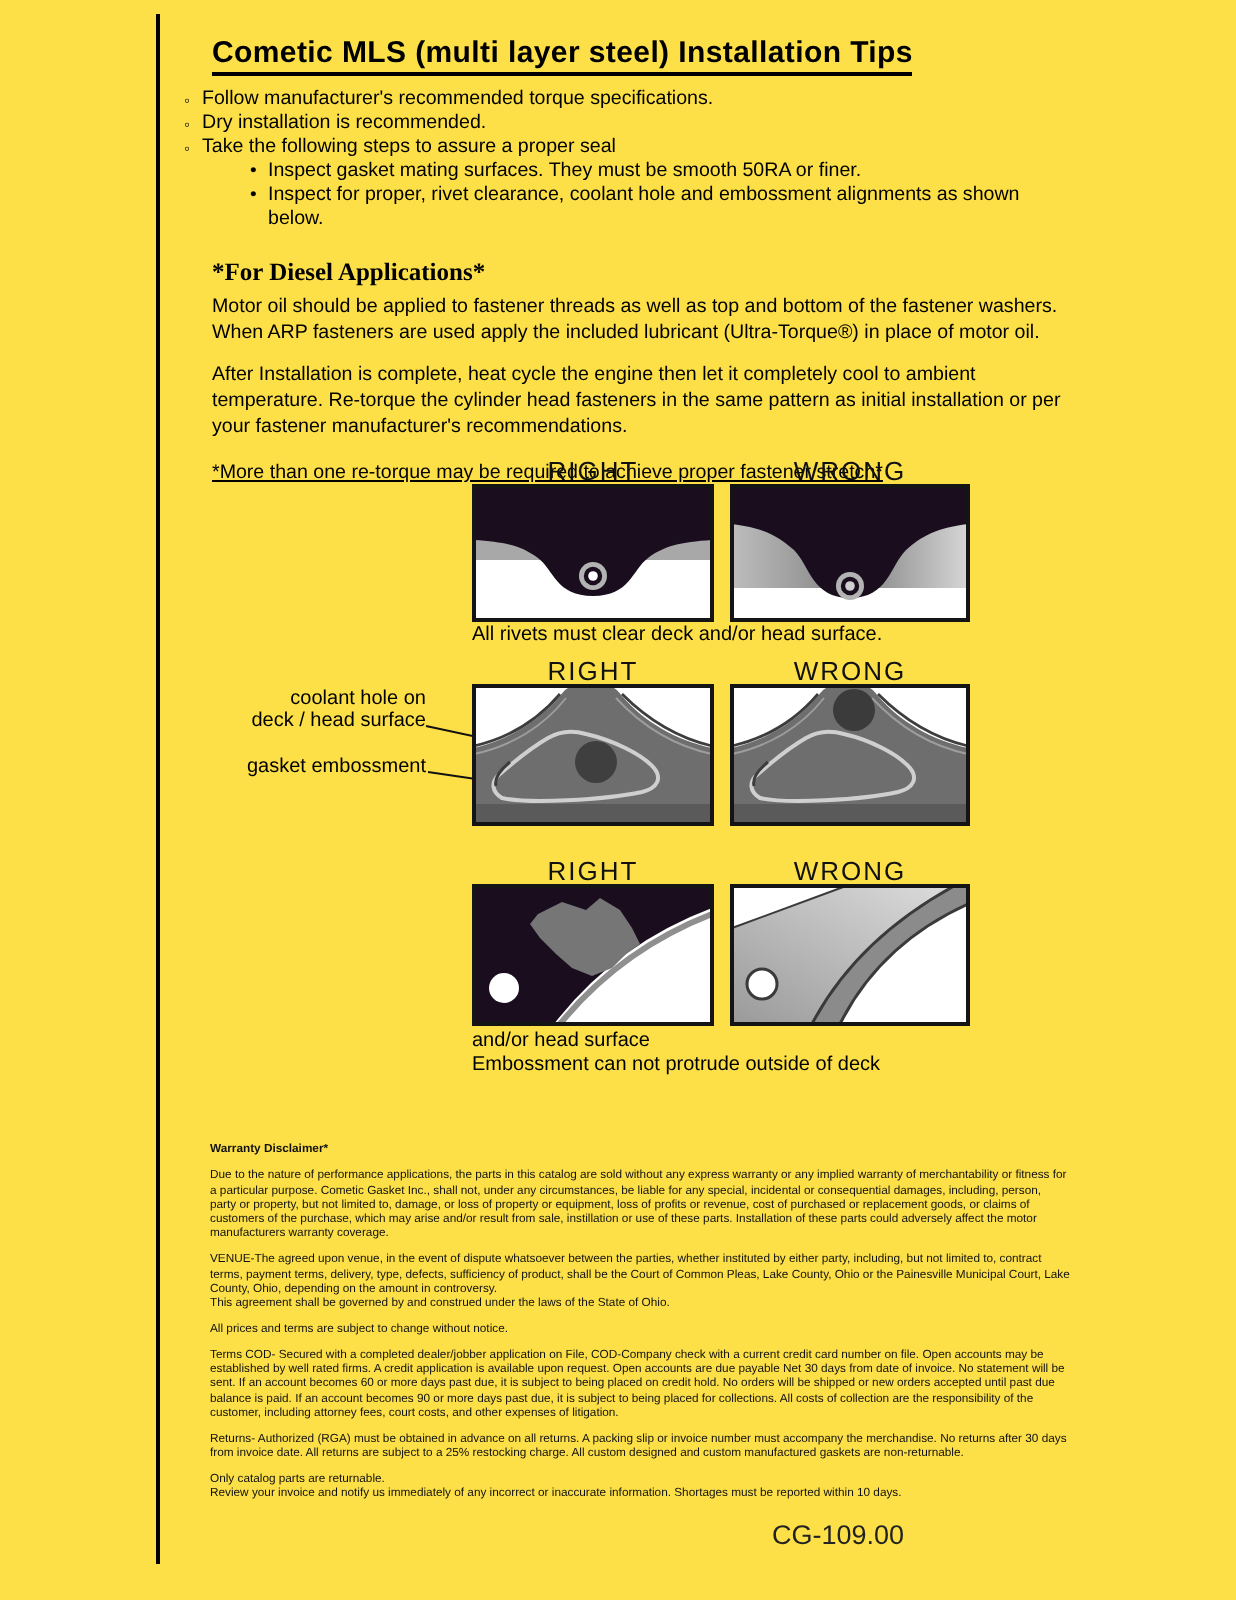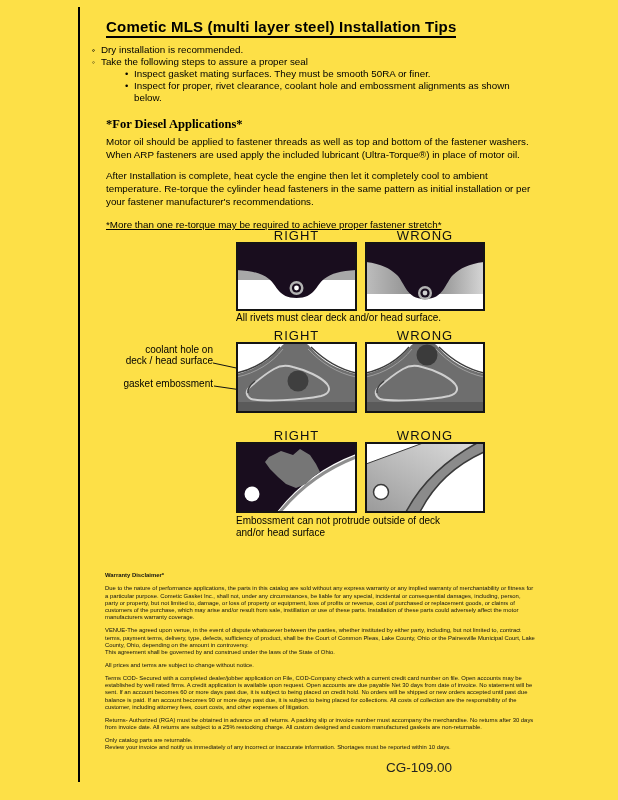--- a/index.html
+++ b/index.html
@@ -43,21 +43,21 @@
 </head>
 <body>
 
 <div class="page">
 
   <div class="vrule"></div>
 
   <div class="content">
     <div class="title">Cometic MLS (multi layer steel) Installation Tips</div>
     <div class="bullets">
-      <div class="bullet"><span class="bmark">◦</span></div>
+      <div class="bullet"><span class="bmark">◦</span><span>Follow manufacturer's recommended torque specifications.</span></div>
       <div class="bullet"><span class="bmark">◦</span><span>Dry installation is recommended.</span></div>
       <div class="bullet"><span class="bmark">◦</span><span>Take the following steps to assure a proper seal</span></div>
       <div class="bullet sub"><span class="bmark">•</span><span>Inspect gasket mating surfaces.  They must be smooth 50RA or finer.</span></div>
       <div class="bullet sub"><span class="bmark">•</span><span>Inspect for proper, rivet clearance, coolant hole and embossment alignments as shown below.</span></div>
     </div>
     <div class="diesel-h">*For Diesel Applications*</div>
     <p class="para">Motor oil should be applied to fastener threads as well as top and bottom of the fastener washers. When ARP fasteners are used apply the included lubricant (Ultra-Torque®) in place of motor oil.</p>
     <p class="para">After Installation is complete, heat cycle the engine then let it completely cool to ambient temperature. Re-torque the cylinder head fasteners in the same pattern as initial installation or per your fastener manufacturer's recommendations.</p>
     <div class="note">*More than one re-torque may be required to achieve proper fastener stretch*</div>
   </div>
@@ -168,22 +168,22 @@
       <path d="M1,22 L58,1 H119 V10 Q75,30 55,70 L1,70 Z" fill="url(#g3)"></path>
       <path d="M112,1 H119 V10 Q75,30 55,70 L41,70 Q63,28 112,1 Z" fill="#8b8b8b"></path>
       <path d="M41,70 Q63,28 112,1" stroke="#3a3a3a" stroke-width="1.5" fill="none"></path>
       <path d="M119,10 Q75,30 55,70" stroke="#3a3a3a" stroke-width="1.5" fill="none"></path>
       <path d="M1,22 L58,1" stroke="#3a3a3a" stroke-width="1" fill="none"></path>
       <circle cx="16" cy="50" r="7.5" fill="#ffffff" stroke="#3a3a3a" stroke-width="1.5"></circle>
       <rect x="1" y="1" width="118" height="69" fill="none" stroke="#141414" stroke-width="2"></rect>
     </svg>
   </div>
   <div class="caption" style="left:236px; top:515px; width:260px;">
+    <div>and/or head surface</div>
     <div>Embossment can not protrude outside of deck</div>
-    <div>and/or head surface</div>
   </div>
 
   <div class="disclaimer">
     <div class="dh">Warranty Disclaimer*</div>
     <p>Due to the nature of performance applications, the parts in this catalog are sold without any express warranty or any implied warranty of merchantability or fitness for a particular purpose.  Cometic Gasket Inc., shall not, under any circumstances, be liable for any special, incidental or consequential damages, including, person, party or property, but not limited to, damage, or loss of property or equipment, loss of profits or revenue, cost of purchased or replacement goods, or claims of customers of the purchase, which may arise and/or result from sale, instillation or use of these parts.  Installation of these parts could adversely affect the motor manufacturers warranty coverage.</p>
     <p class="tight">VENUE-The agreed upon venue, in the event of dispute whatsoever between the parties, whether instituted by either party, including, but not limited to, contract terms, payment terms, delivery, type, defects, sufficiency of product, shall be the Court of Common Pleas, Lake County, Ohio or the Painesville Municipal Court, Lake County, Ohio, depending on the amount in controversy.</p>
     <p>This agreement shall be governed by and construed under the laws of the State of Ohio.</p>
     <p>All prices and terms are subject to change without notice.</p>
     <p>Terms COD- Secured with a completed dealer/jobber application on File, COD-Company check with a current credit card number on file.  Open accounts may be established by well rated firms.  A credit application is available upon request.  Open accounts are due payable Net 30 days from date of invoice.  No statement will be sent.  If an account becomes 60 or more days past due, it is subject to being placed on credit hold.  No orders will be shipped or new orders accepted until past due balance is paid.  If an account becomes 90 or more days past due, it is subject to being placed for collections.  All costs of collection are the responsibility of the customer, including attorney fees, court costs, and other expenses of litigation.</p>
     <p>Returns- Authorized (RGA) must be obtained in advance on all returns.  A packing slip or invoice number must accompany the merchandise.  No returns after 30 days from invoice date.  All returns are subject to a 25% restocking charge.  All custom designed and custom manufactured gaskets are non-returnable.</p>

